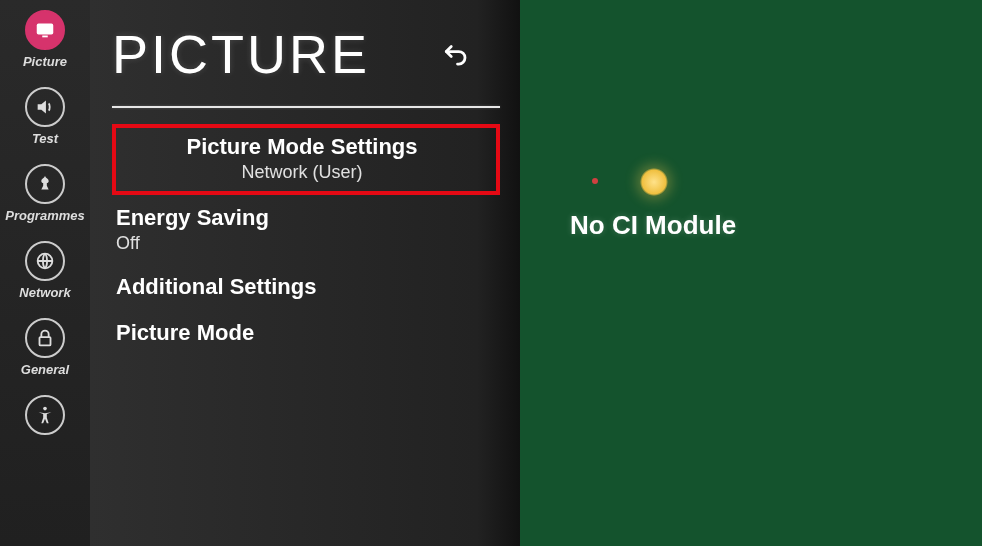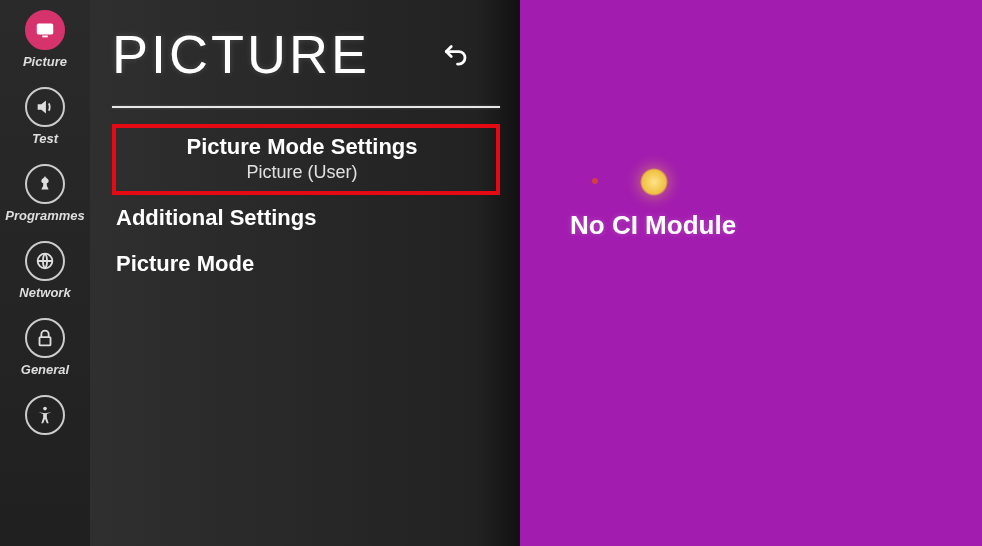--- a/index.html
+++ b/index.html
@@ -101,21 +101,21 @@
     margin-top: 2px;
   }
   .menu-item.highlight {
     border: 4px solid #e50914;
     padding: 6px 14px 8px 6px;
     text-align: center;
   }
   
   .content {
     flex: 1;
-    background: #a21caf;
+    background: #14532d;
     position: relative;
   }
   .sun {
     position: absolute;
     top: 168px;
     left: 120px;
     width: 28px;
     height: 28px;
     background: radial-gradient(circle, #ffe28a 0%, #f0c040 60%, rgba(0,0,0,0) 75%);
     border-radius: 50%;
@@ -216,24 +216,28 @@
           <path d="M5 10h10a5 5 0 015 5v0a5 5 0 01-5 5h-1"></path>
         </svg>
     </div>
   </div>
   <div class="divider"></div>
 
   <div class="menu-list">
 
     <div class="menu-item highlight">
       <div class="mi-title">Picture Mode Settings</div>
-      <div class="mi-sub">Picture (User)</div>
-    </div>
-
-
+      <div class="mi-sub">Network (User)</div>
+    </div>
+
+
+    <div class="menu-item">
+      <div class="mi-title">Energy Saving</div>
+      <div class="mi-sub">Off</div>
+    </div>
 
     <div class="menu-item">
       <div class="mi-title">Additional Settings</div>
     </div>
 
     <div class="menu-item">
       <div class="mi-title">Picture Mode</div>
     </div>
 
   </div>

